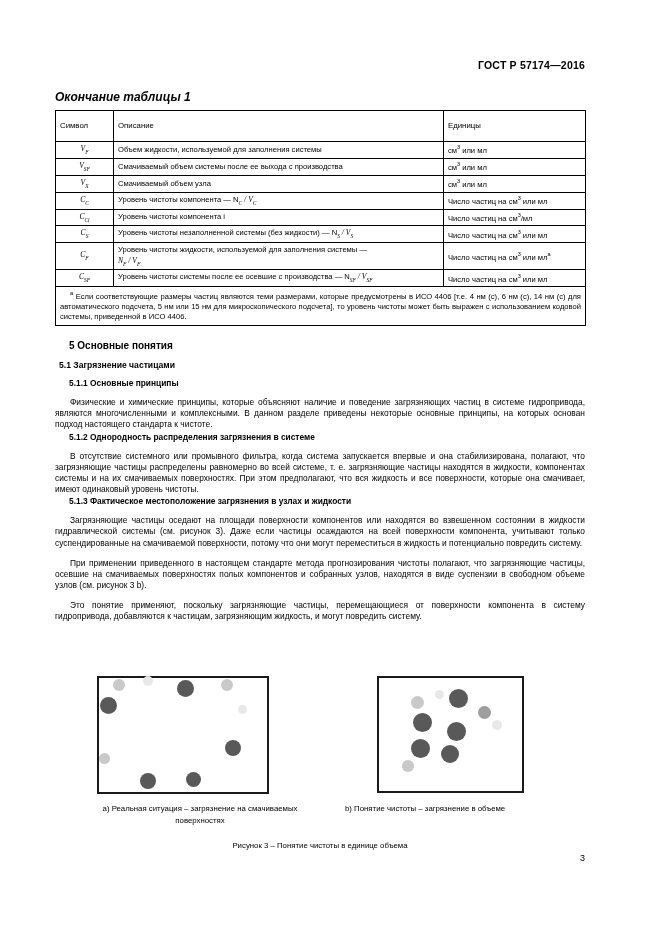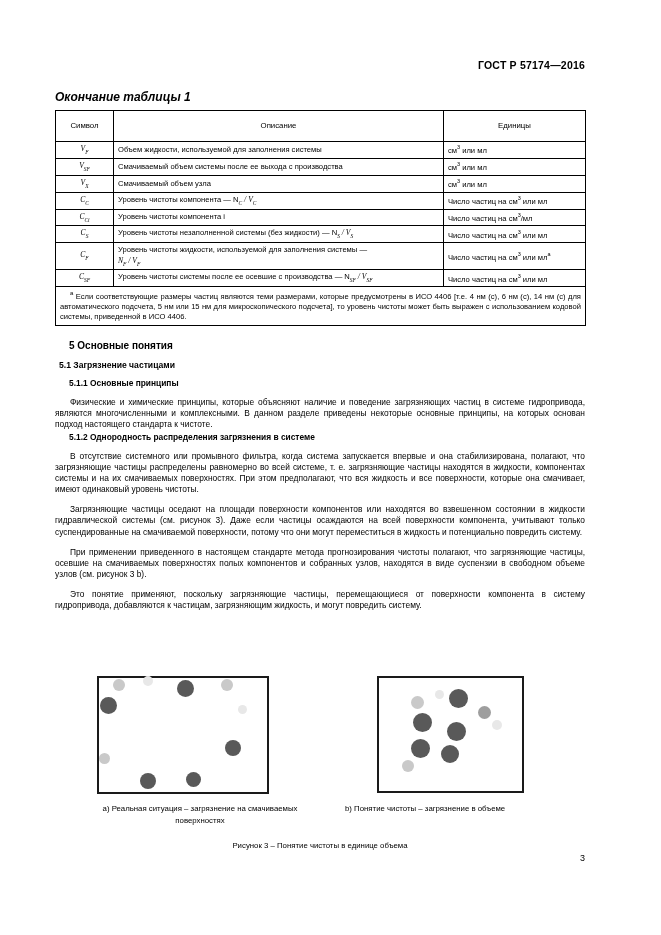--- a/index.html
+++ b/index.html
@@ -55,21 +55,21 @@
   }
   table.gost th,
   table.gost td {
     border: 1px solid #000;
     font-size: 7.6px;
     padding: 2px 4px;
     vertical-align: middle;
     line-height: 1.35;
   }
   table.gost th {
-    text-align: center;
+    text-align: left;
     font-weight: normal;
     height: 26px;
     font-size: 7.8px;
   }
   col.c-sym  { width: 58px; }
   col.c-desc { width: 330px; }
   col.c-unit { width: 142px; }
 
   td.sym {
     text-align: center;
@@ -267,20 +267,21 @@
     </table>
   </div>
 
   <div class="content">
     <h2 class="h-sec">5 Основные понятия</h2>
     <h3 class="h-sub">5.1 Загрязнение частицами</h3>
     <h4 class="h-subsub">5.1.1 Основные принципы</h4>
     <p class="para">Физические и химические принципы, которые объясняют наличие и поведение загрязняющих частиц в системе гидропривода, являются многочисленными и комплексными. В данном разделе приведены некоторые основные принципы, на которых основан подход настоящего стандарта к чистоте.</p>
     <h4 class="h-subsub">5.1.2 Однородность распределения загрязнения в системе</h4>
     <p class="para">В отсутствие системного или промывного фильтра, когда система запускается впервые и она стабилизирована, полагают, что загрязняющие частицы распределены равномерно во всей системе, т. е. загрязняющие частицы находятся в жидкости, компонентах системы и на их смачиваемых поверхностях. При этом предполагают, что вся жидкость и все поверхности, которые она смачивает, имеют одинаковый уровень чистоты.</p>
+    <h4 class="h-subsub">5.1.3 Фактическое местоположение загрязнения в узлах и жидкости</h4>
     <p class="para">Загрязняющие частицы оседают на площади поверхности компонентов или находятся во взвешенном состоянии в жидкости гидравлической системы (см. рисунок 3). Даже если частицы осаждаются на всей поверхности компонента, учитывают только суспендированные на смачиваемой поверхности, потому что они могут переместиться в жидкость и потенциально повредить систему.</p>
     <p class="para">При применении приведенного в настоящем стандарте метода прогнозирования чистоты полагают, что загрязняющие частицы, осевшие на смачиваемых поверхностях полых компонентов и собранных узлов, находятся в виде суспензии в свободном объеме узлов (см. рисунок 3 b).</p>
     <p class="para">Это понятие применяют, поскольку загрязняющие частицы, перемещающиеся от поверхности компонента в систему гидропривода, добавляются к частицам, загрязняющим жидкость, и могут повредить систему.</p>
   </div>
 
   <div class="figures">
     <div class="fig-box fig-a" id="fig-a">
         <div class="dot" style="left: 14px; top: 1px; width: 12px; height: 12px; background: rgb(201, 201, 201);"></div>
         <div class="dot" style="left: 44px; top: -2px; width: 10px; height: 10px; background: rgb(232, 232, 232);"></div>
         <div class="dot" style="left: 78px; top: 2px; width: 17px; height: 17px; background: rgb(89, 89, 89);"></div>

